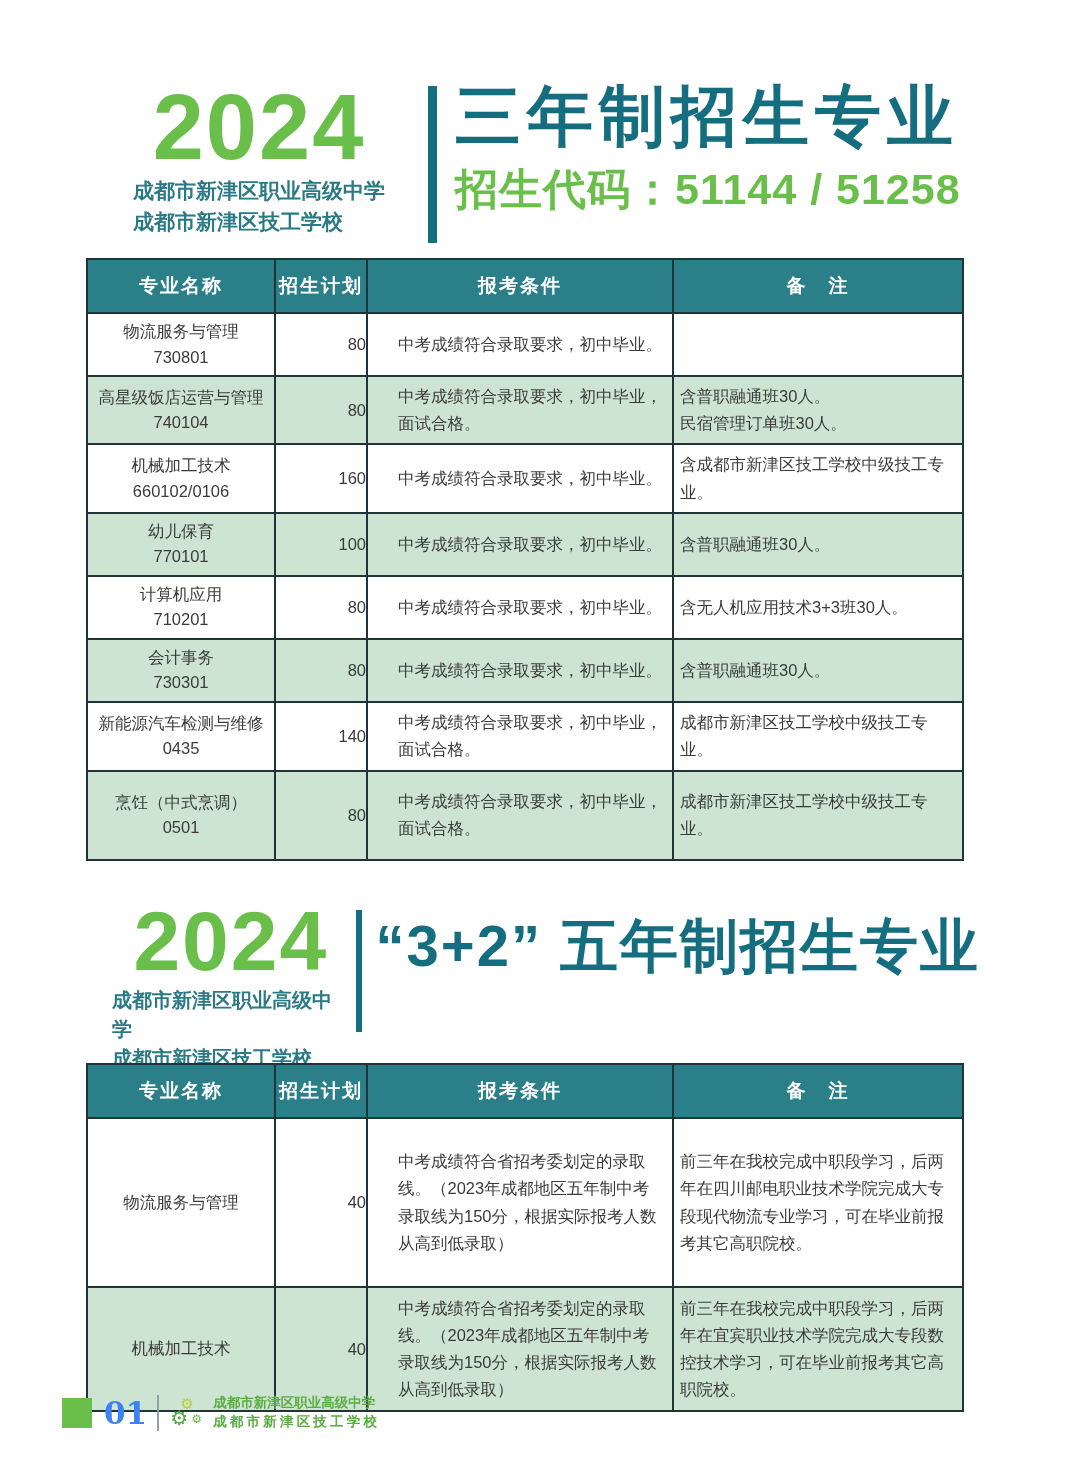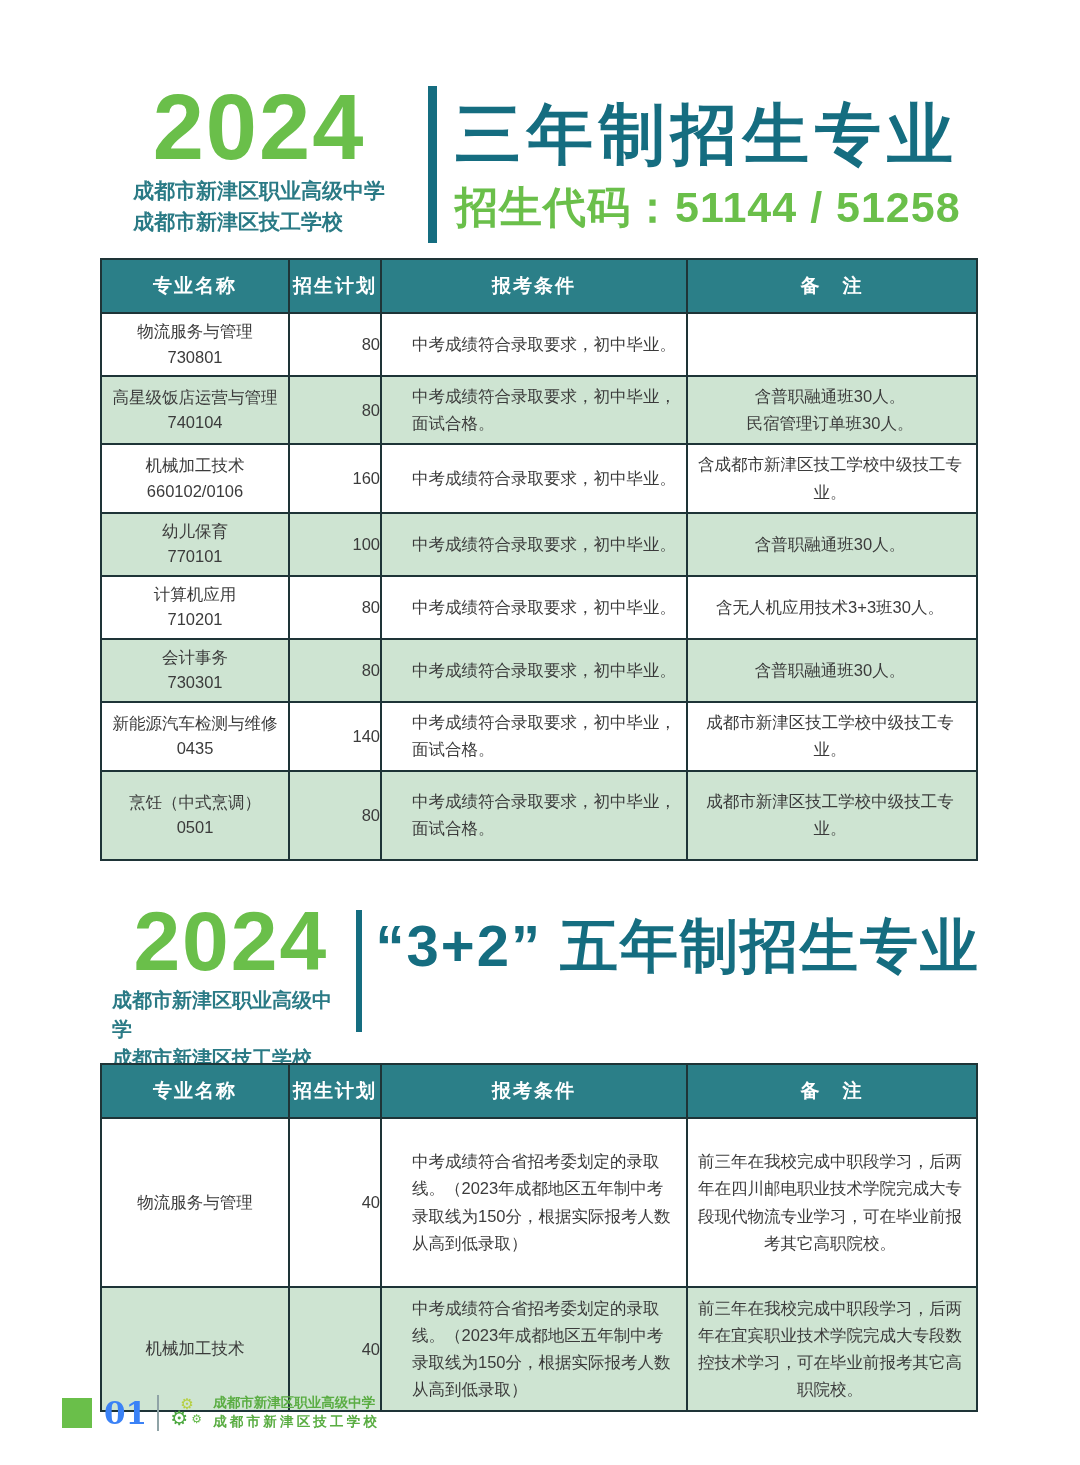--- a/index.html
+++ b/index.html
@@ -41,29 +41,29 @@
   #header2 .school-lines { font-size: 20px; }
 
   .divider-bar { background: var(--teal); }
   #header1 .divider-bar { width: 9px; margin: 4px 18px 2px 10px; }
   #header2 .divider-bar { width: 6px; margin: 10px 14px 18px 6px; }
 
   .title-block { flex: 1; display: flex; flex-direction: column; }
   .main-title {
     font-weight: bold; color: var(--teal); line-height: 1.05; white-space: nowrap;
   }
-  #header1 .main-title { font-size: 66px; letter-spacing: 6px; margin-top: 18px; }
+  #header1 .main-title { font-size: 66px; letter-spacing: 6px; }
   #header2 .main-title { font-size: 58px; letter-spacing: 2px; margin-top: 16px; }
   .code-line {
     font-size: 43px; font-weight: bold; color: var(--green); margin-top: 10px; letter-spacing: 1px;
   }
 
   
   table.enroll {
-    position: absolute; left: 100px; width: 876px;
+    position: absolute; left: 86px; width: 876px;
     border-collapse: collapse; table-layout: fixed;
   }
   #table1 { top: 258px; }
   #table2 { top: 1063px; }
   table.enroll col.c1 { width: 188px; }
   table.enroll col.c2 { width: 92px; }
   table.enroll col.c3 { width: 306px; }
   table.enroll col.c4 { width: 290px; }
   table.enroll th, table.enroll td { border: 2px solid var(--border); }
   table.enroll th {
@@ -77,21 +77,21 @@
   #table1 tbody tr { height: 63px; }
   #table1 tbody tr:nth-child(7) { height: 69px; }
   #table1 tbody tr:nth-child(8) { height: 89px; }
   #table2 tbody tr:nth-child(1) { height: 169px; }
   #table2 tbody tr:nth-child(2) { height: 124px; }
 
   td.cell-major { text-align: center; line-height: 1.55; }
   td.cell-major .major-code { display: block; }
   td.cell-plan { text-align: right; }
   td.cell-cond { text-align: left; padding: 6px 10px 6px 30px; white-space: pre-line; line-height: 1.65; margin-top: 32px; }
-  td.cell-note { text-align: center; padding: 6px 10px 6px 6px; white-space: pre-line; line-height: 1.65; margin-top: 16px; }
+  td.cell-note { text-align: left; padding: 6px 10px 6px 6px; white-space: pre-line; line-height: 1.65; margin-top: 16px; }
 
   
   #footer { position: absolute; left: 62px; top: 1394px; display: flex; align-items: center; }
   .footer-square { width: 30px; height: 30px; background: var(--green); }
   .footer-pageno {
     font-family: "DejaVu Serif", serif; font-weight: bold; font-size: 31px;
     color: #3b82f6; margin: 0 10px 0 12px; line-height: 1;
   }
   .footer-vline { width: 2px; height: 36px; background: #8fa3a6; margin-right: 10px; }
   .gears { position: relative; width: 38px; height: 38px; }

